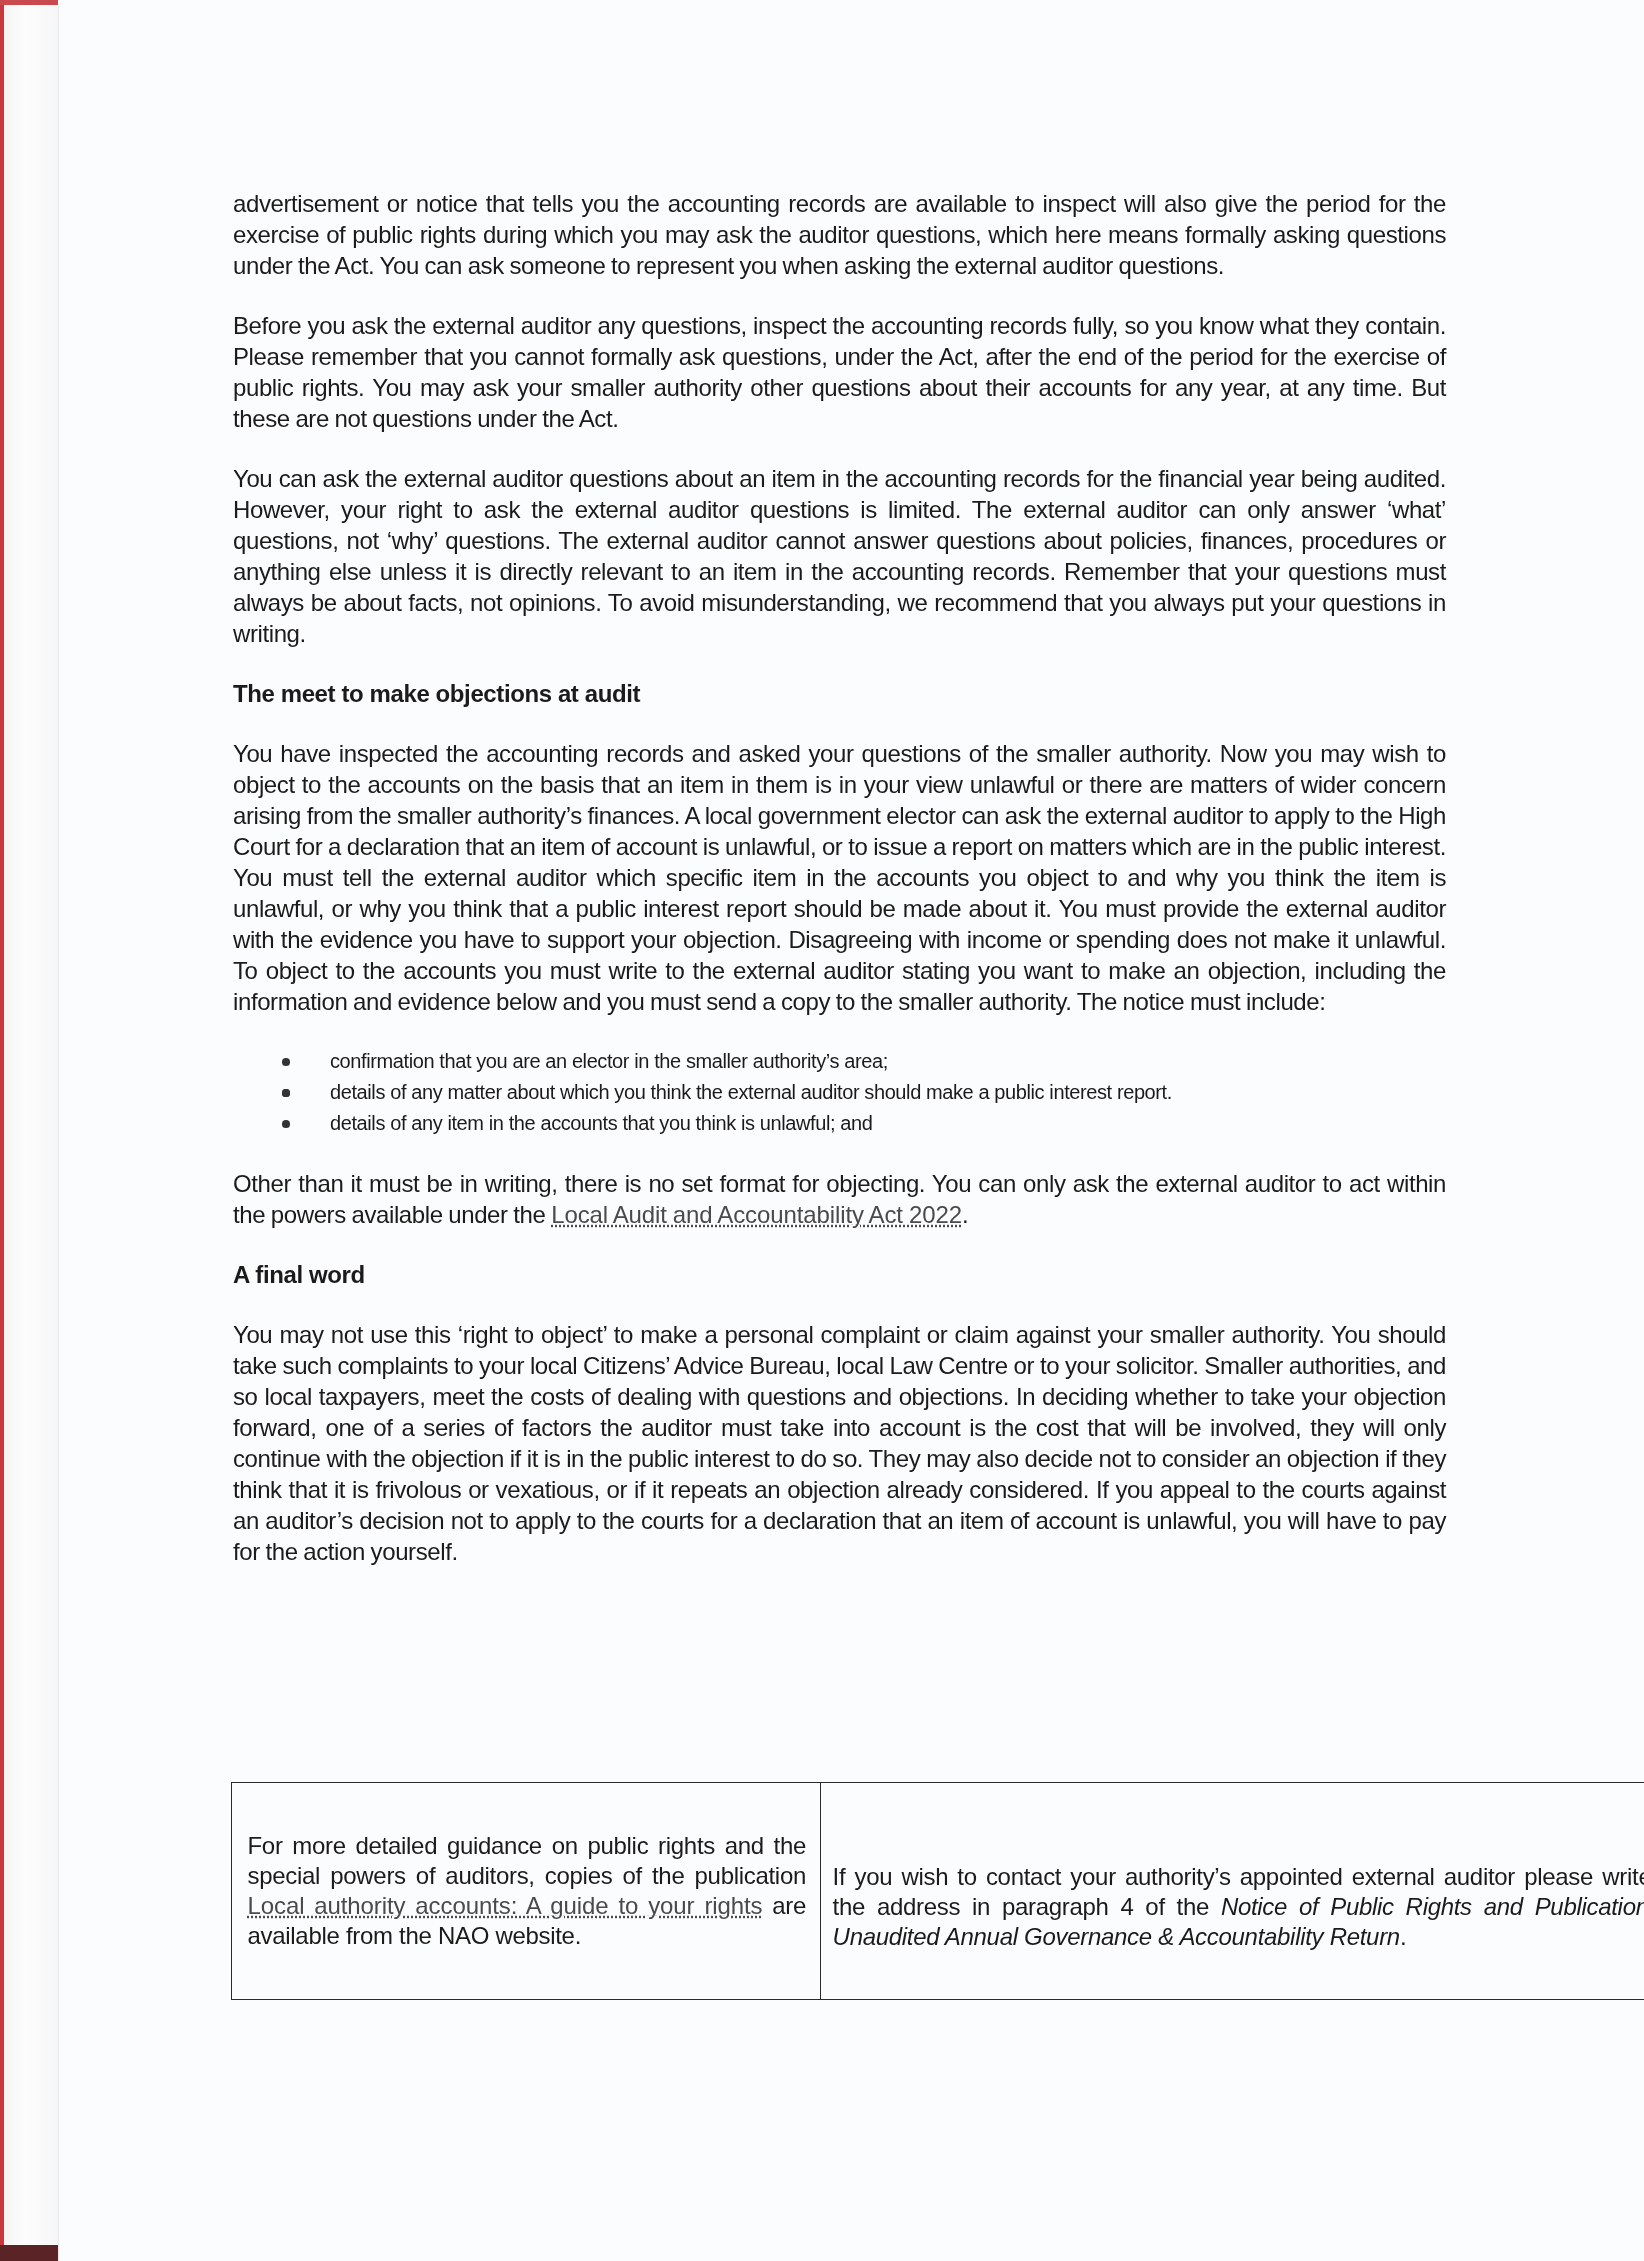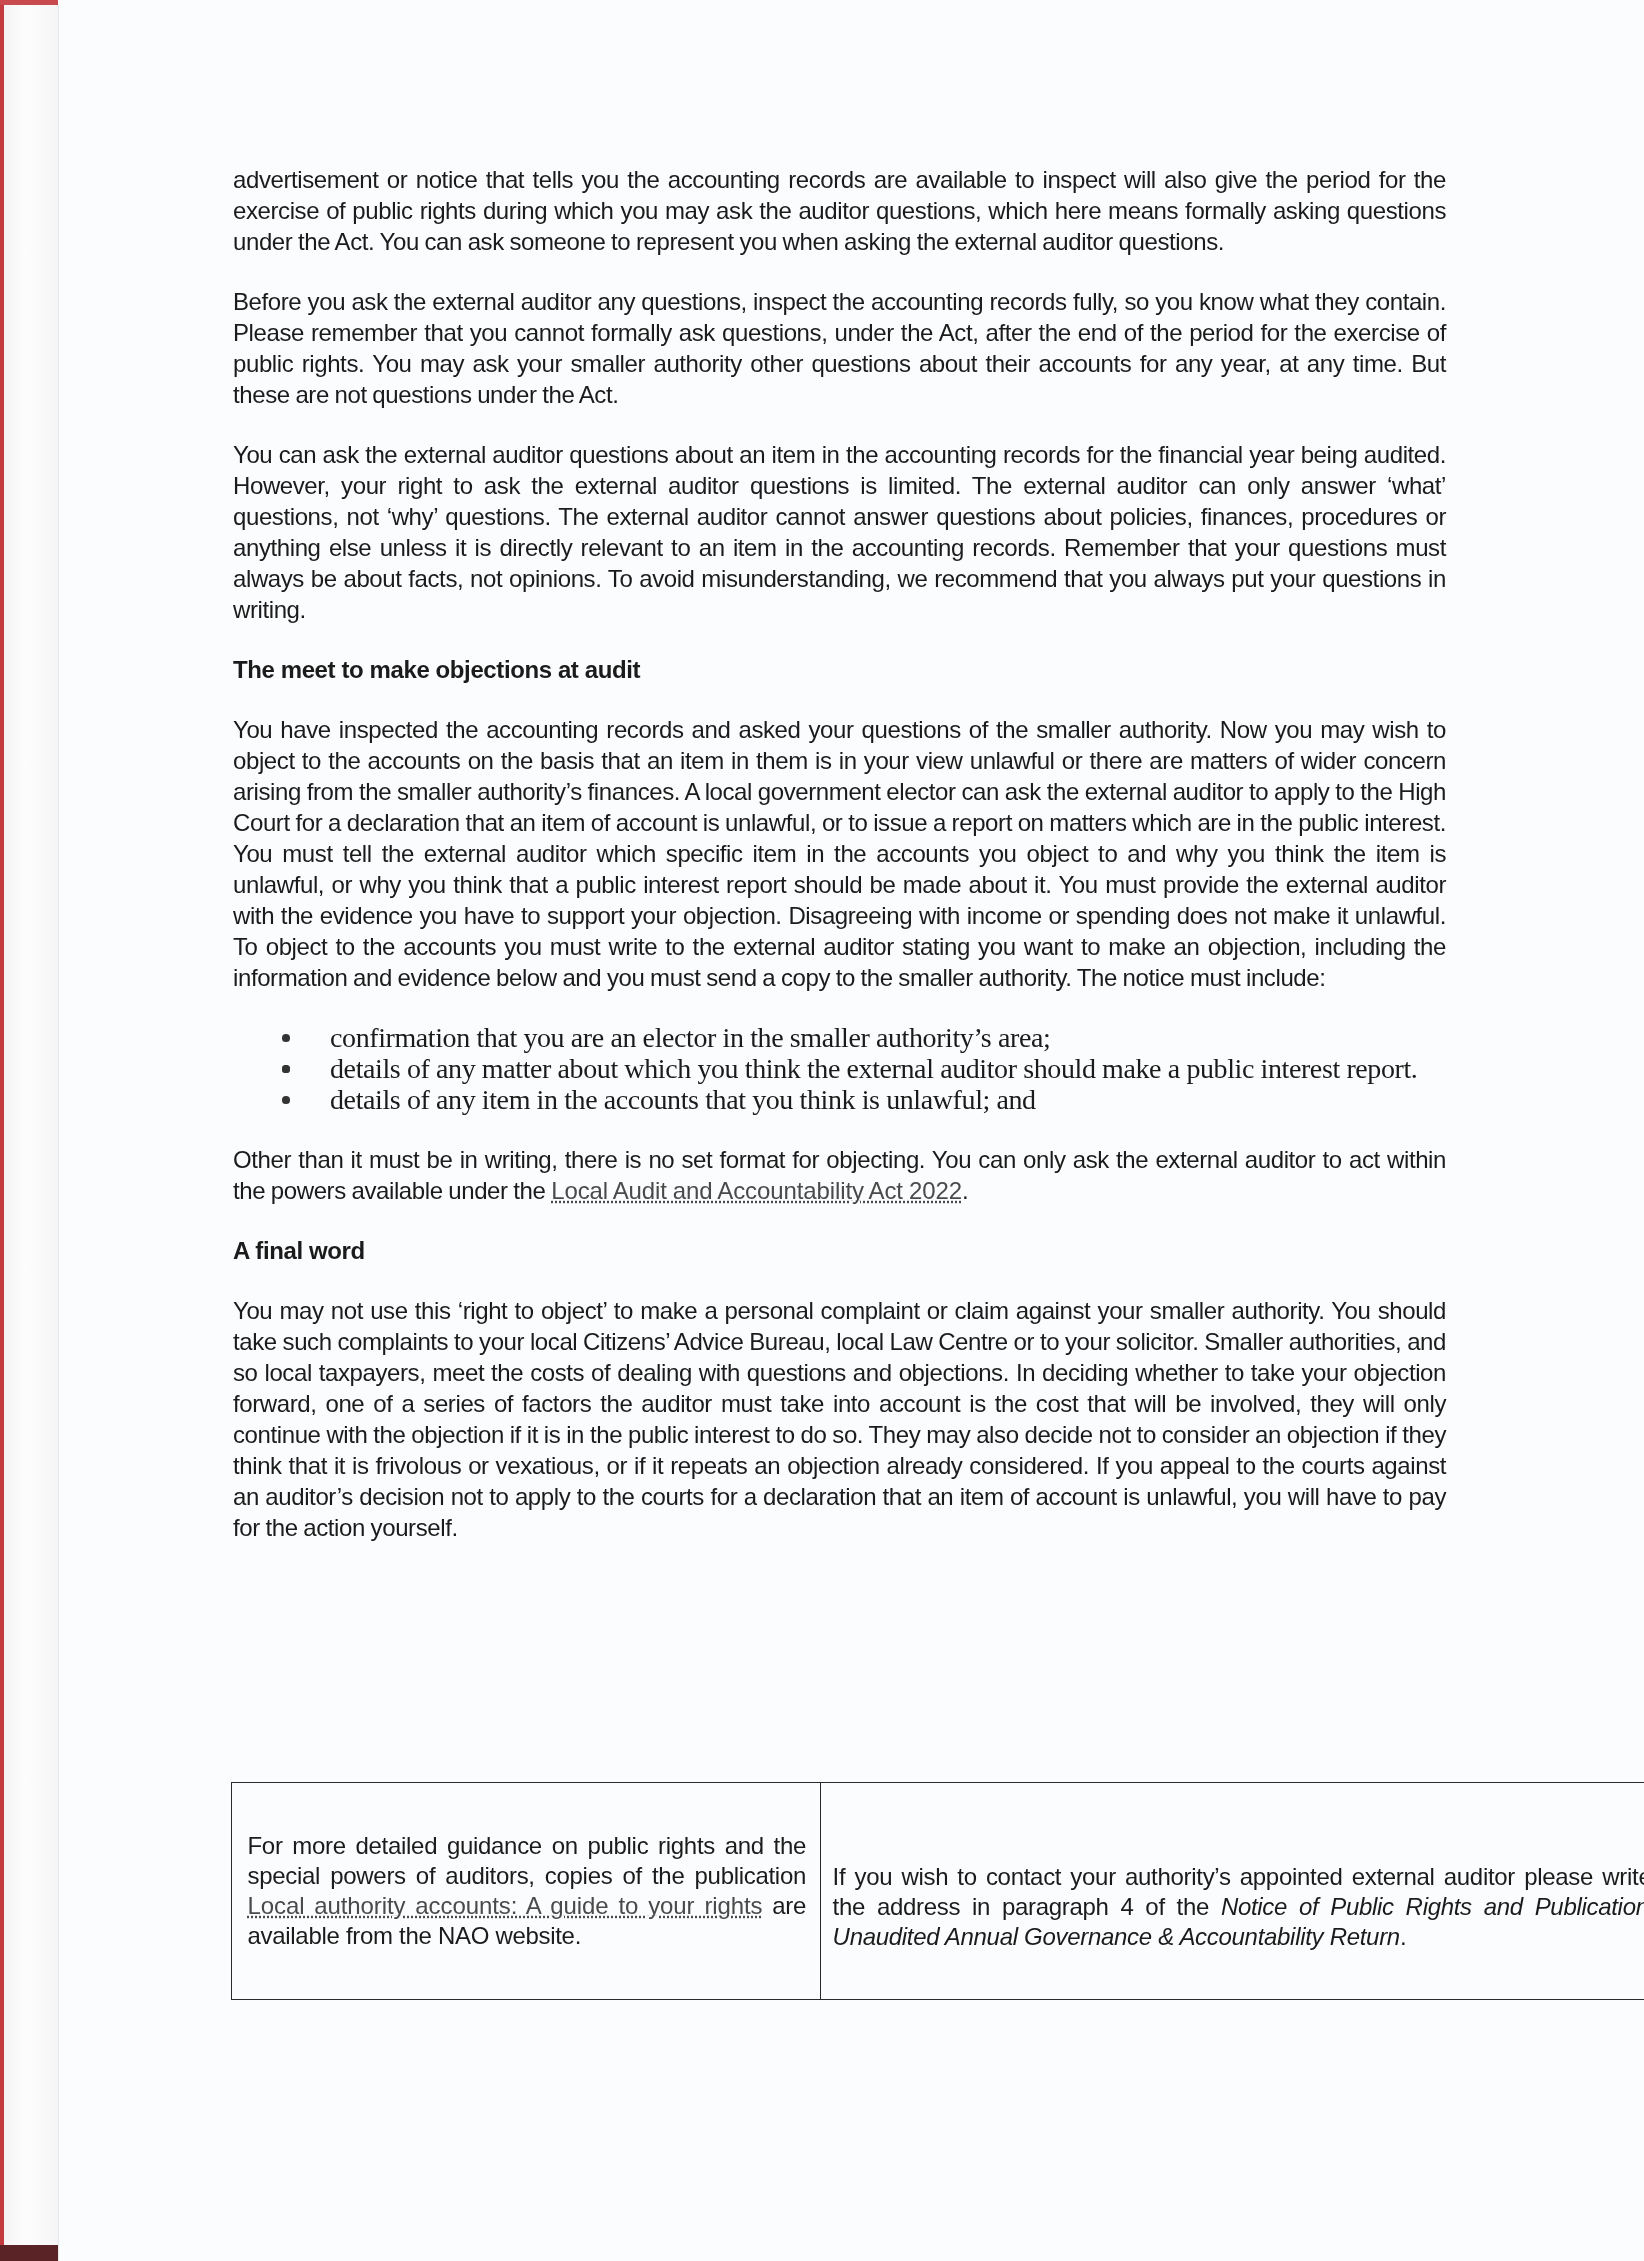--- a/index.html
+++ b/index.html
@@ -25,21 +25,21 @@
       background: linear-gradient(to right, #f4f4f4, #fdfdfd 40%, #f6f6f6);
       border-right: 0.6px solid #e8e8e8;
     }
     .scan-corner-dark {
       position: absolute; left: 0; top: 2245px; width: 58px; height: 16px;
       background: #5a2326;
     }
     .page {
       position: absolute;
       left: 233px;
-      top: 164px;
+      top: 188px;
       width: 1213px;
     }
     .para {
       font-size: 24px;
       line-height: 31px;
       text-align: justify;
       margin: 0 0 29px 0;
       letter-spacing: -0.4px;
       word-spacing: -0.6px;
     }
@@ -51,25 +51,24 @@
       letter-spacing: -0.4px;
     }
     .bullets {
       list-style: none;
       margin: 0 0 29px 0;
       padding: 0;
     }
     .bullets li {
       position: relative;
       padding-left: 97px;
-      font-size: 28px;
+      font-size: 20px;
       line-height: 31px;
       letter-spacing: -0.4px;
       padding-right: 13px;
-      font-family: Liberation Serif, serif;
     }
     .bullet-dot {
       position: absolute;
       left: 49px;
       top: 12.3px;
       width: 7.7px;
       height: 7.7px;
       border-radius: 50%;
       background: #333;
     }

